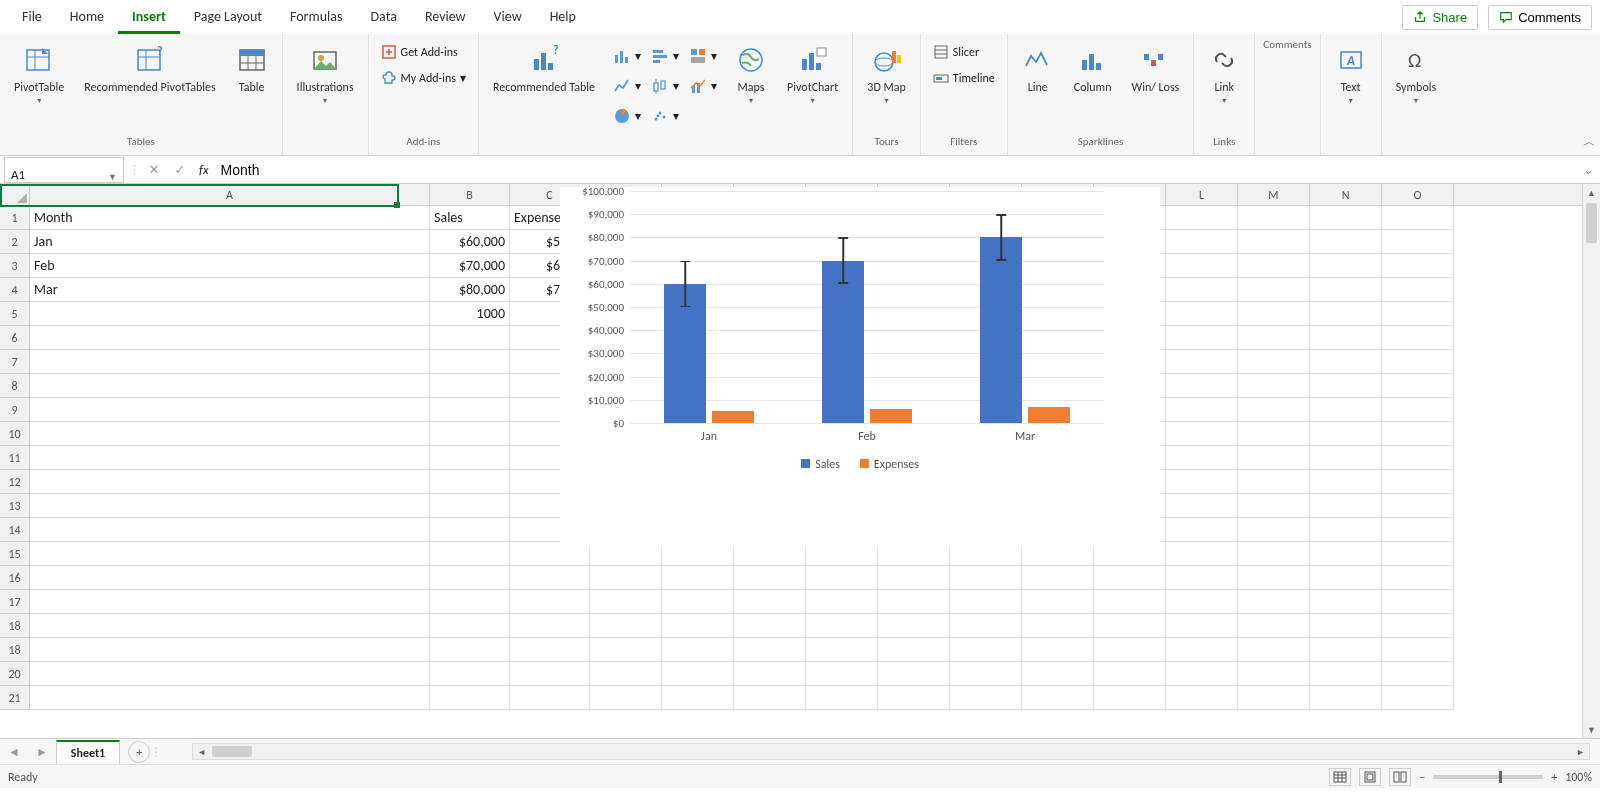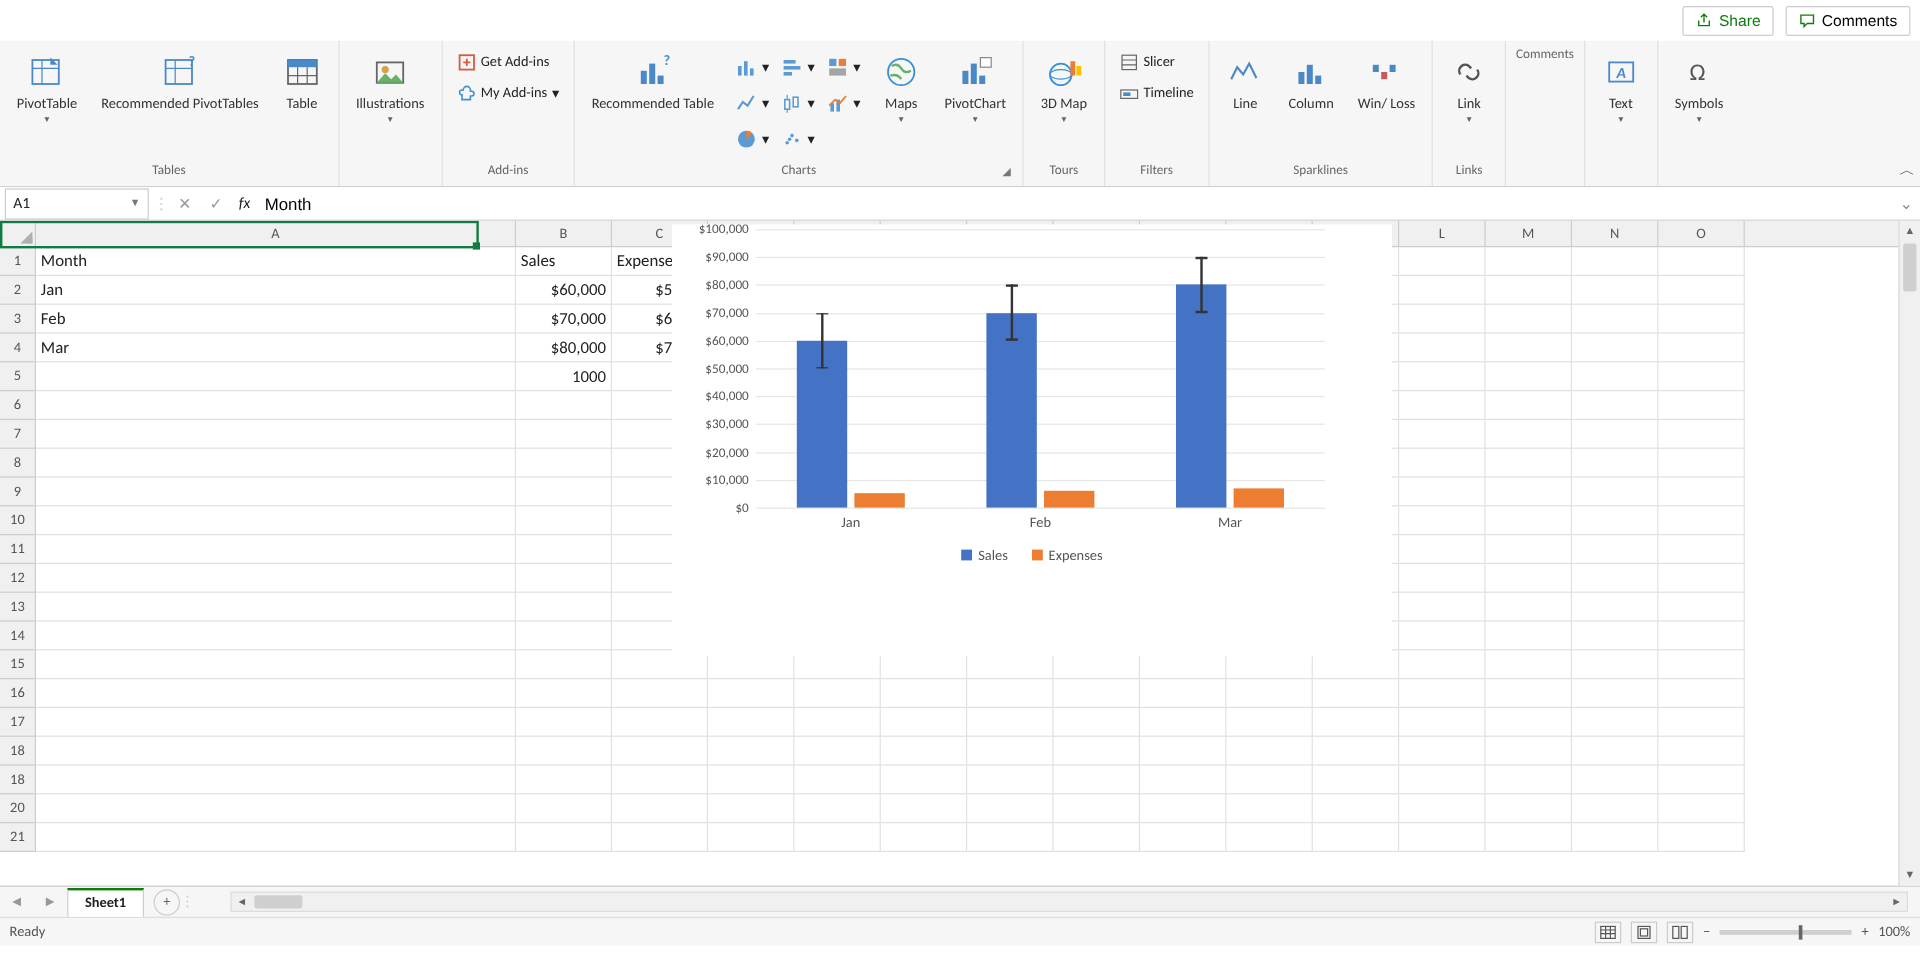--- a/index.html
+++ b/index.html
@@ -21,21 +21,21 @@
 .rbtn .ic { width:32px; height:32px; margin-bottom:4px; display:flex; align-items:center; justify-content:center; }
 .rbtn .dd { font-size:8px; color:#666; margin-top:2px;}
 .rbtn-sm { display:flex; align-items:center; gap:4px; cursor:pointer; padding:2px 4px; font-size:12px; }
 .rbtn-sm .ic { width:16px; height:16px; }
 .stack { display:flex; flex-direction:column; gap:6px; justify-content:center; }
 .grid-small { display:grid; grid-template-columns:repeat(3,36px); grid-template-rows:repeat(3,28px); gap:2px; }
 .grid-small .rbtn-sm { justify-content:center; }
 svg { display:block; }
 
 .fbar { display:flex; align-items:center; height:28px; border-bottom:1px solid #d0d0d0; background:#fff; }
-.namebox { width:120px; height:26px; border:1px solid #ccc; margin:0 4px; display:flex; align-items:center; padding:0 6px; font-size:13px; }
+.namebox { width:120px; height:26px; border:1px solid #ccc; margin:0 4px; display:flex; align-items:flex-end; padding:0 6px; font-size:13px; }
 .namebox .dd{ margin-left:auto; font-size:9px; color:#777;}
 .fbar .ic { width:22px; margin:0 2px; color:#999; text-align:center; font-size:13px; cursor:pointer; }
 .fx { font-style:italic; margin:0 6px; }
 .formula-input { flex:1; padding:2px 6px; font-size:14px; border:none; outline:none; }
 
 .sheet-area { position:relative; height:554px; display:flex; }
 .grid-wrap { flex:1; position:relative; overflow:hidden; }
 .col-hdrs { display:flex; position:absolute; top:0; left:30px; right:0; height:22px; background:#f0f0f0; border-bottom:1px solid #ccc; }
 .ch { border-right:1px solid #ccc; text-align:center; font-size:12px; color:#555; line-height:22px; }
 .row-hdrs { position:absolute; top:22px; left:0; width:30px; background:#f0f0f0; border-right:1px solid #ccc; }
@@ -77,20 +77,31 @@
 
 .status { height:24px; display:flex; align-items:center; background:#f6f6f6; border-top:1px solid #ddd; font-size:12px; color:#555; padding:0 8px; }
 .status .right { margin-left:auto; display:flex; align-items:center; gap:8px; }
 .vbtn{width:22px;height:18px;border:1px solid #ccc;cursor:pointer;display:flex;align-items:center;justify-content:center;font-size:10px;color:#555;}
 .zslider{width:110px;height:4px;background:#cfcfcf;position:relative;} .zslider .h{position:absolute;top:-4px;left:60%;width:3px;height:12px;background:#666;}
 </style>
 </head>
 <body>
 
 <div class="top">
+  <div class="tabs">
+      <div class="tab">File</div>
+      <div class="tab">Home</div>
+      <div class="tab active">Insert</div>
+      <div class="tab">Page Layout</div>
+      <div class="tab">Formulas</div>
+      <div class="tab">Data</div>
+      <div class="tab">Review</div>
+      <div class="tab">View</div>
+      <div class="tab">Help</div>
+    </div>
   <div class="top-right">
     <button class="btn-share">
         <svg width="14" height="14" viewBox="0 0 16 16">
           <path fill="none" stroke="#0f7b0f" stroke-width="1.3" d="M3 8v5h10V8M8 2v8M5 5l3-3 3 3"></path>
         </svg>
         <span>Share</span>
       </button>
     <button class="btn-comments">
         <svg width="14" height="14" viewBox="0 0 16 16">
           <path fill="none" stroke="#0f7b0f" stroke-width="1.3" d="M2 3h12v8H8l-3 3v-3H2z"></path>
@@ -278,21 +289,20 @@
               <rect x="4" y="14" width="5" height="11" fill="#4a88c7"></rect>
               <rect x="11" y="8" width="5" height="17" fill="#4a88c7"></rect>
               <rect x="18" y="18" width="5" height="7" fill="#4a88c7"></rect>
               <rect x="19" y="3" width="9" height="8" fill="#fff" stroke="#888"></rect>
             </svg>
           </span>
           <span>PivotChart</span>
           <span class="dd">▾</span>
         </div>
     </div>
-    <div class="rg-label"><span>Charts</span><span class="launch">◢</span></div>
   </div>
   <div class="rg">
     <div class="rg-body">
         <div class="rbtn">
           <span class="ic">
             <svg width="30" height="30">
               <circle cx="12" cy="17" r="9" fill="none" stroke="#3b8fd6" stroke-width="1.5"></circle>
               <ellipse cx="12" cy="17" rx="9" ry="4" fill="none" stroke="#3b8fd6"></ellipse>
               <rect x="20" y="6" width="4" height="12" fill="#ed7d31"></rect>
               <rect x="25" y="10" width="4" height="8" fill="#ffc000"></rect>

